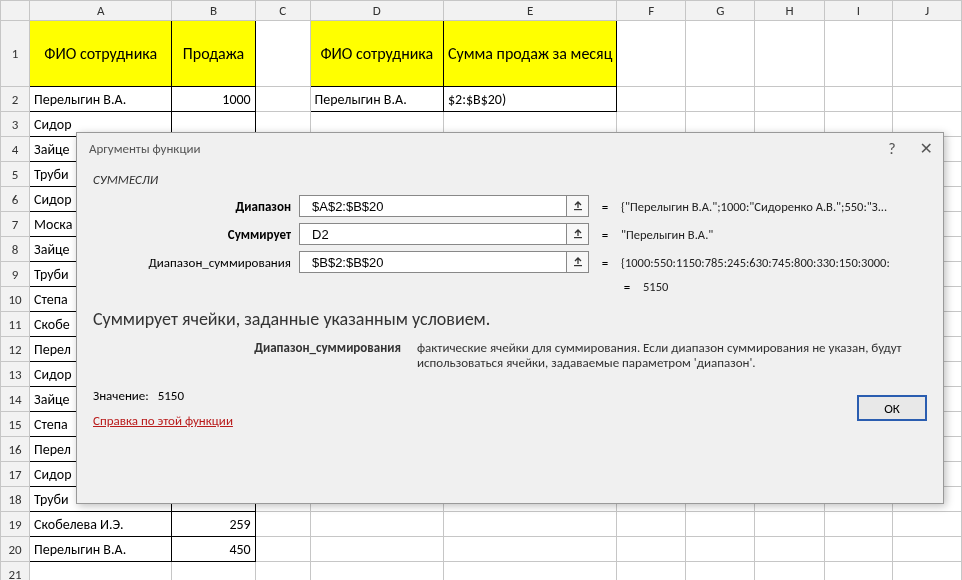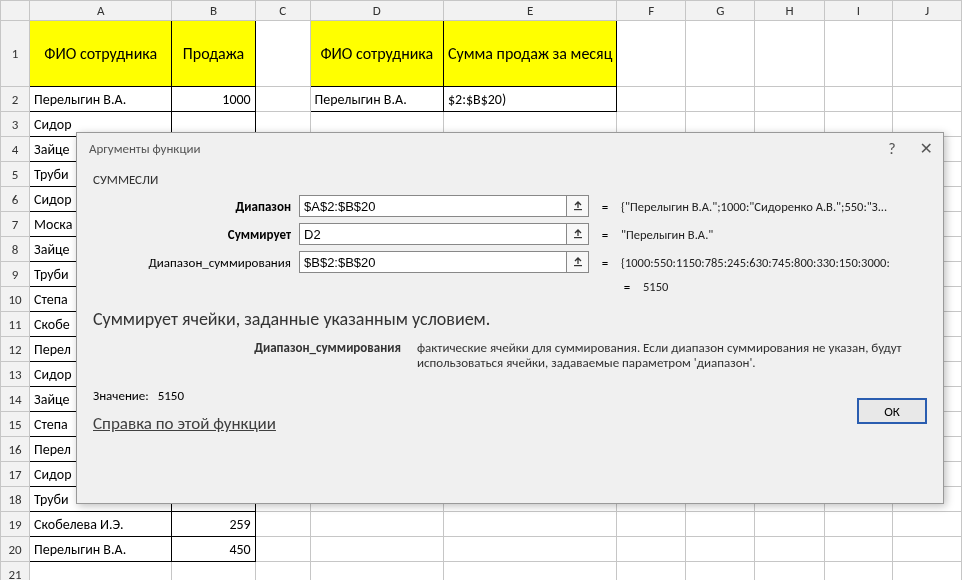--- a/index.html
+++ b/index.html
@@ -75,33 +75,33 @@
     display: flex;
     align-items: center;
     justify-content: space-between;
     padding: 6px 10px 4px 12px;
     font-size: 13px;
     color: #555;
   }
   .dlg-ctrls { display: flex; gap: 24px; align-items: center; }
   .dlg-ctrls span { font-size: 16px; color: #555; }
   .dlg-body { padding: 6px 14px 10px 14px; }
-  .func-name { font-size: 13px; color: #333; margin: 4px 0 8px 2px; }
+  .func-name { font-size: 13px; color: #333; margin: 4px 0 8px 2px; font-style: italic; }
   .argrow { display: flex; align-items: center; gap: 8px; margin: 6px 0; }
   .arglbl { width: 200px; text-align: right; font-size: 13px; }
   .arglbl.bold { font-weight: bold; }
   .arginput {
     display: flex; align-items: center;
     width: 290px;
   }
   .arginput input {
     flex: 1;
     height: 22px;
     border: 1px solid #888;
-    padding: 0 4px;
+    padding: 0 12px;
     font-size: 13px;
     background: #fff;
   }
   .refbtn {
     width: 22px; height: 22px;
     border: 1px solid #888;
     background: #f8f8f8;
     display: flex; align-items: center; justify-content: center;
     border-left: none;
     font-size: 12px;
@@ -112,21 +112,21 @@
   .resultrow .pad { width: 520px; }
   .desc { font-size: 18px; color: #333; margin: 14px 0 10px 2px; }
   .hint { display: flex; gap: 16px; font-size: 13px; color: #333; margin-bottom: 18px; }
   .hint .lbl { width: 310px; text-align: right; font-weight: bold; }
   .hint .txt { flex: 1; }
   .bottom {
     display: flex; align-items: center; justify-content: space-between;
     padding: 0 2px;
   }
   .valline { font-size: 13px; }
-  .helplink { color: #404040; text-decoration: underline; font-size: 17px; cursor: pointer; margin-top: 10px;}
+  .helplink { color: #b91c1c; text-decoration: underline; font-size: 13px; cursor: pointer; margin-top: 10px;}
   .btns { display: flex; gap: 10px; }
   .btn {
     width: 70px; height: 26px;
     border: 1px solid #888;
     background: #e8e8e8;
     font-size: 13px;
     display: flex; align-items: center; justify-content: center;
     cursor: pointer;
   }
   .btn.primary { border: 2px solid #2a5db0; }

